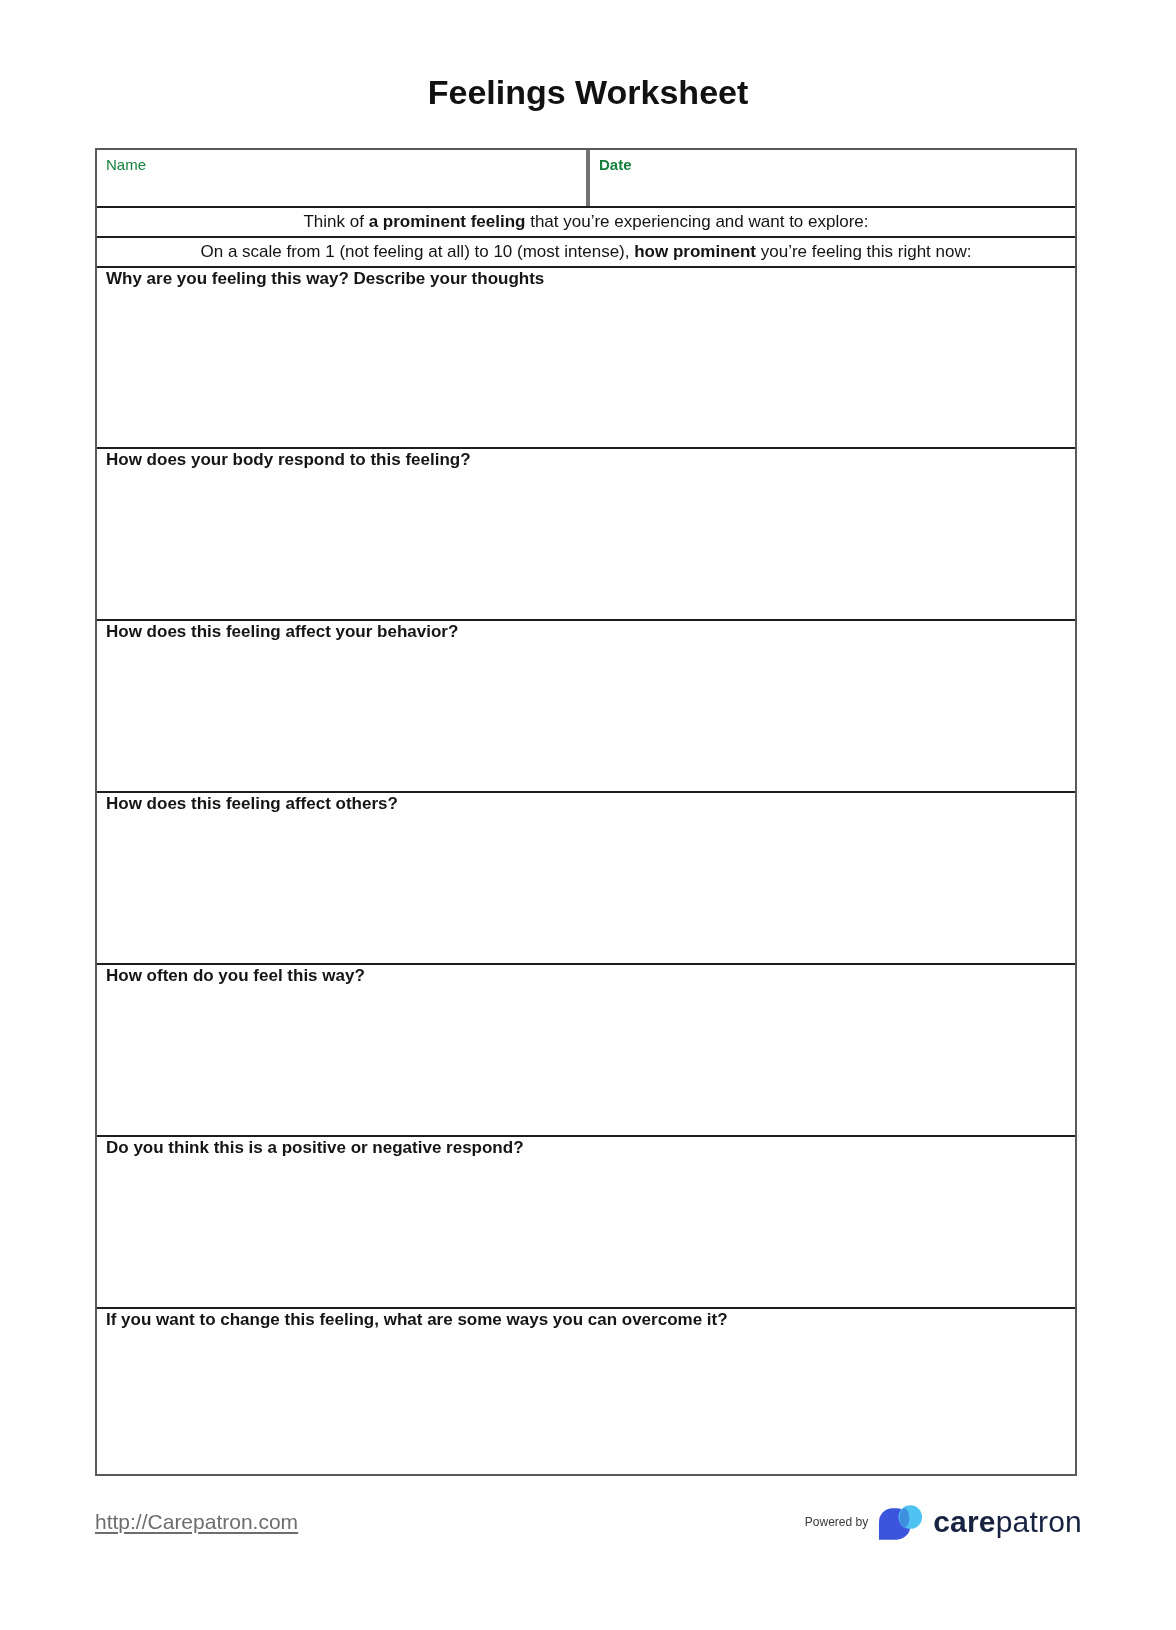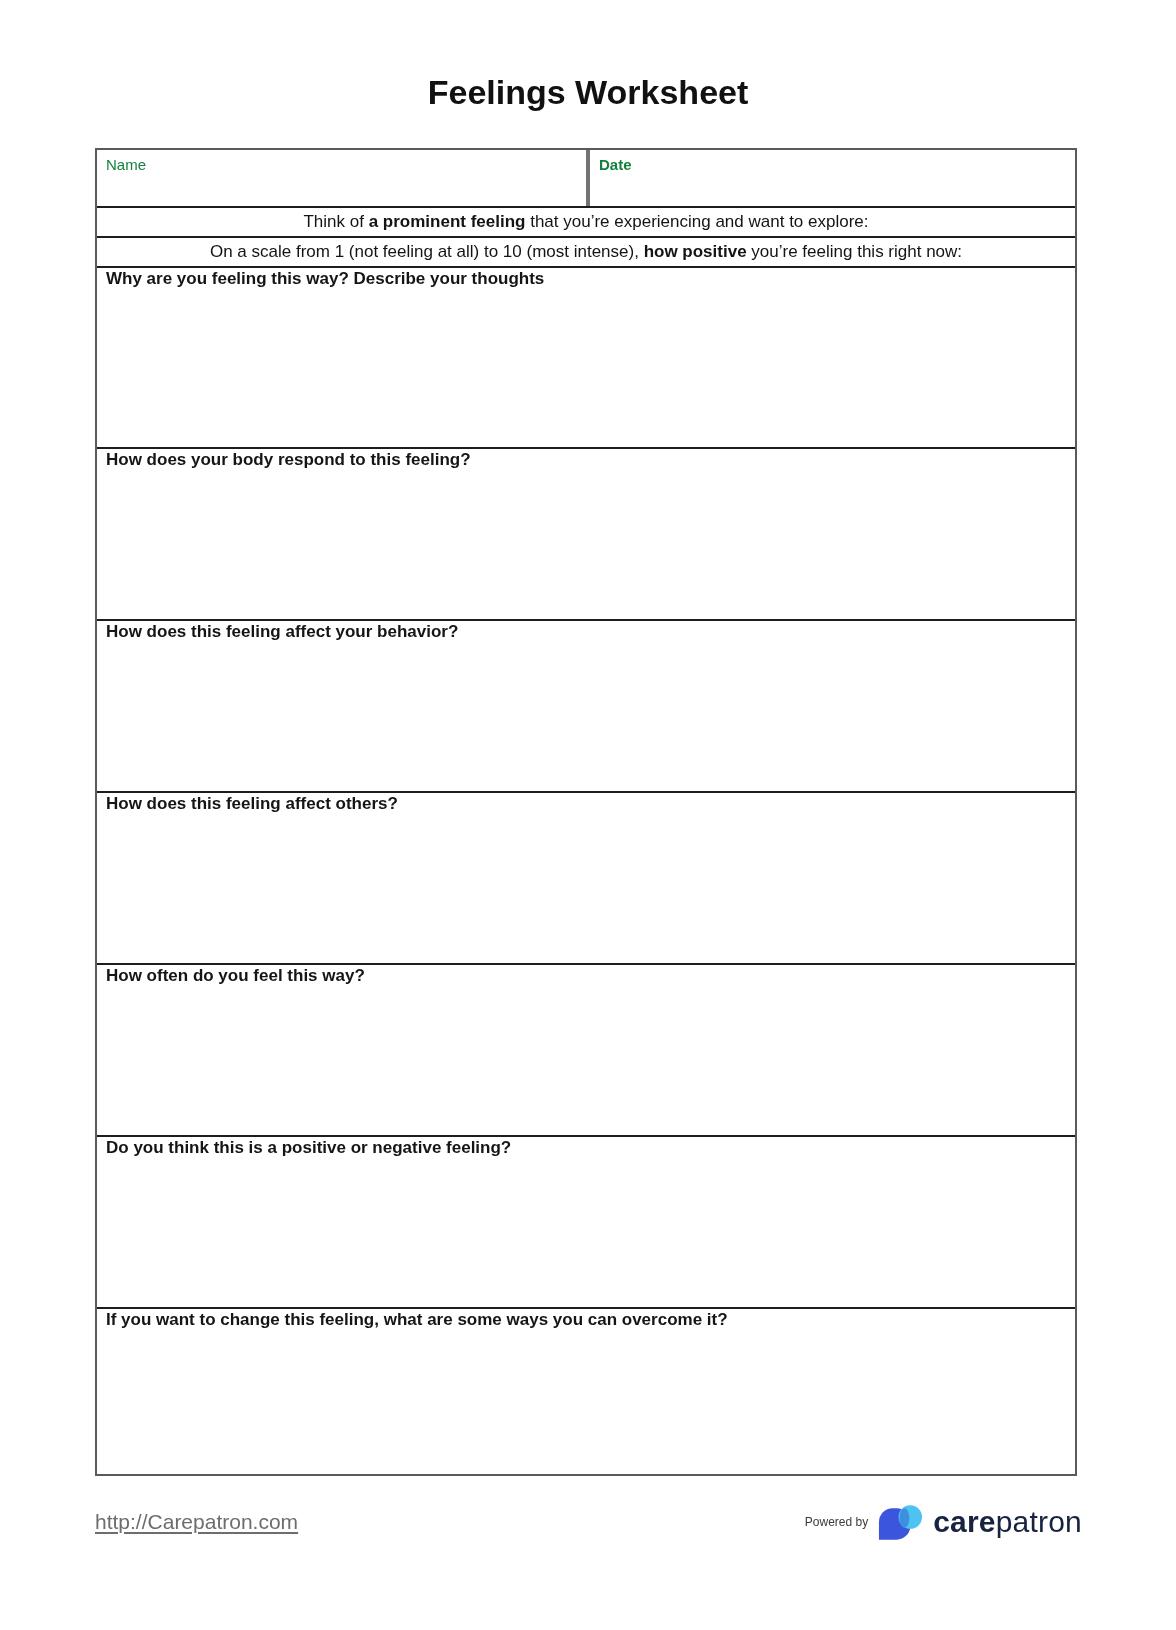--- a/index.html
+++ b/index.html
@@ -113,21 +113,21 @@
     <div class="row name-date">
       <div class="cell half">
         <div class="cell-label">Name</div>
       </div>
       <div class="cell half date-cell">
         <div class="cell-label">Date</div>
       </div>
     </div>
     <div id="prompts">
         <div class="row prompt-row"><span>Think of </span><span class="b">a prominent feeling</span><span> that you’re experiencing and want to explore:</span></div>
-        <div class="row prompt-row"><span>On a scale from 1 (not feeling at all) to 10 (most intense), </span><span class="b">how positive</span><span> you’re feeling this right now:</span></div>
+        <div class="row prompt-row"><span>On a scale from 1 (not feeling at all) to 10 (most intense), </span><span class="b">how prominent</span><span> you’re feeling this right now:</span></div>
       </div>
     <div id="questions">
         <div class="row question-row">
           <div class="q-label">Why are you feeling this way? Describe your thoughts</div>
           <div class="answer-area"></div>
         </div>
         <div class="row question-row">
           <div class="q-label">How does your body respond to this feeling?</div>
           <div class="answer-area"></div>
         </div>
@@ -137,21 +137,21 @@
         </div>
         <div class="row question-row">
           <div class="q-label">How does this feeling affect others?</div>
           <div class="answer-area"></div>
         </div>
         <div class="row question-row">
           <div class="q-label">How often do you feel this way?</div>
           <div class="answer-area"></div>
         </div>
         <div class="row question-row">
-          <div class="q-label">Do you think this is a positive or negative feeling?</div>
+          <div class="q-label">Do you think this is a positive or negative respond?</div>
           <div class="answer-area"></div>
         </div>
         <div class="row question-row">
           <div class="q-label">If you want to change this feeling, what are some ways you can overcome it?</div>
           <div class="answer-area"></div>
         </div>
       </div>
   </div>
 
   <div class="footer">

